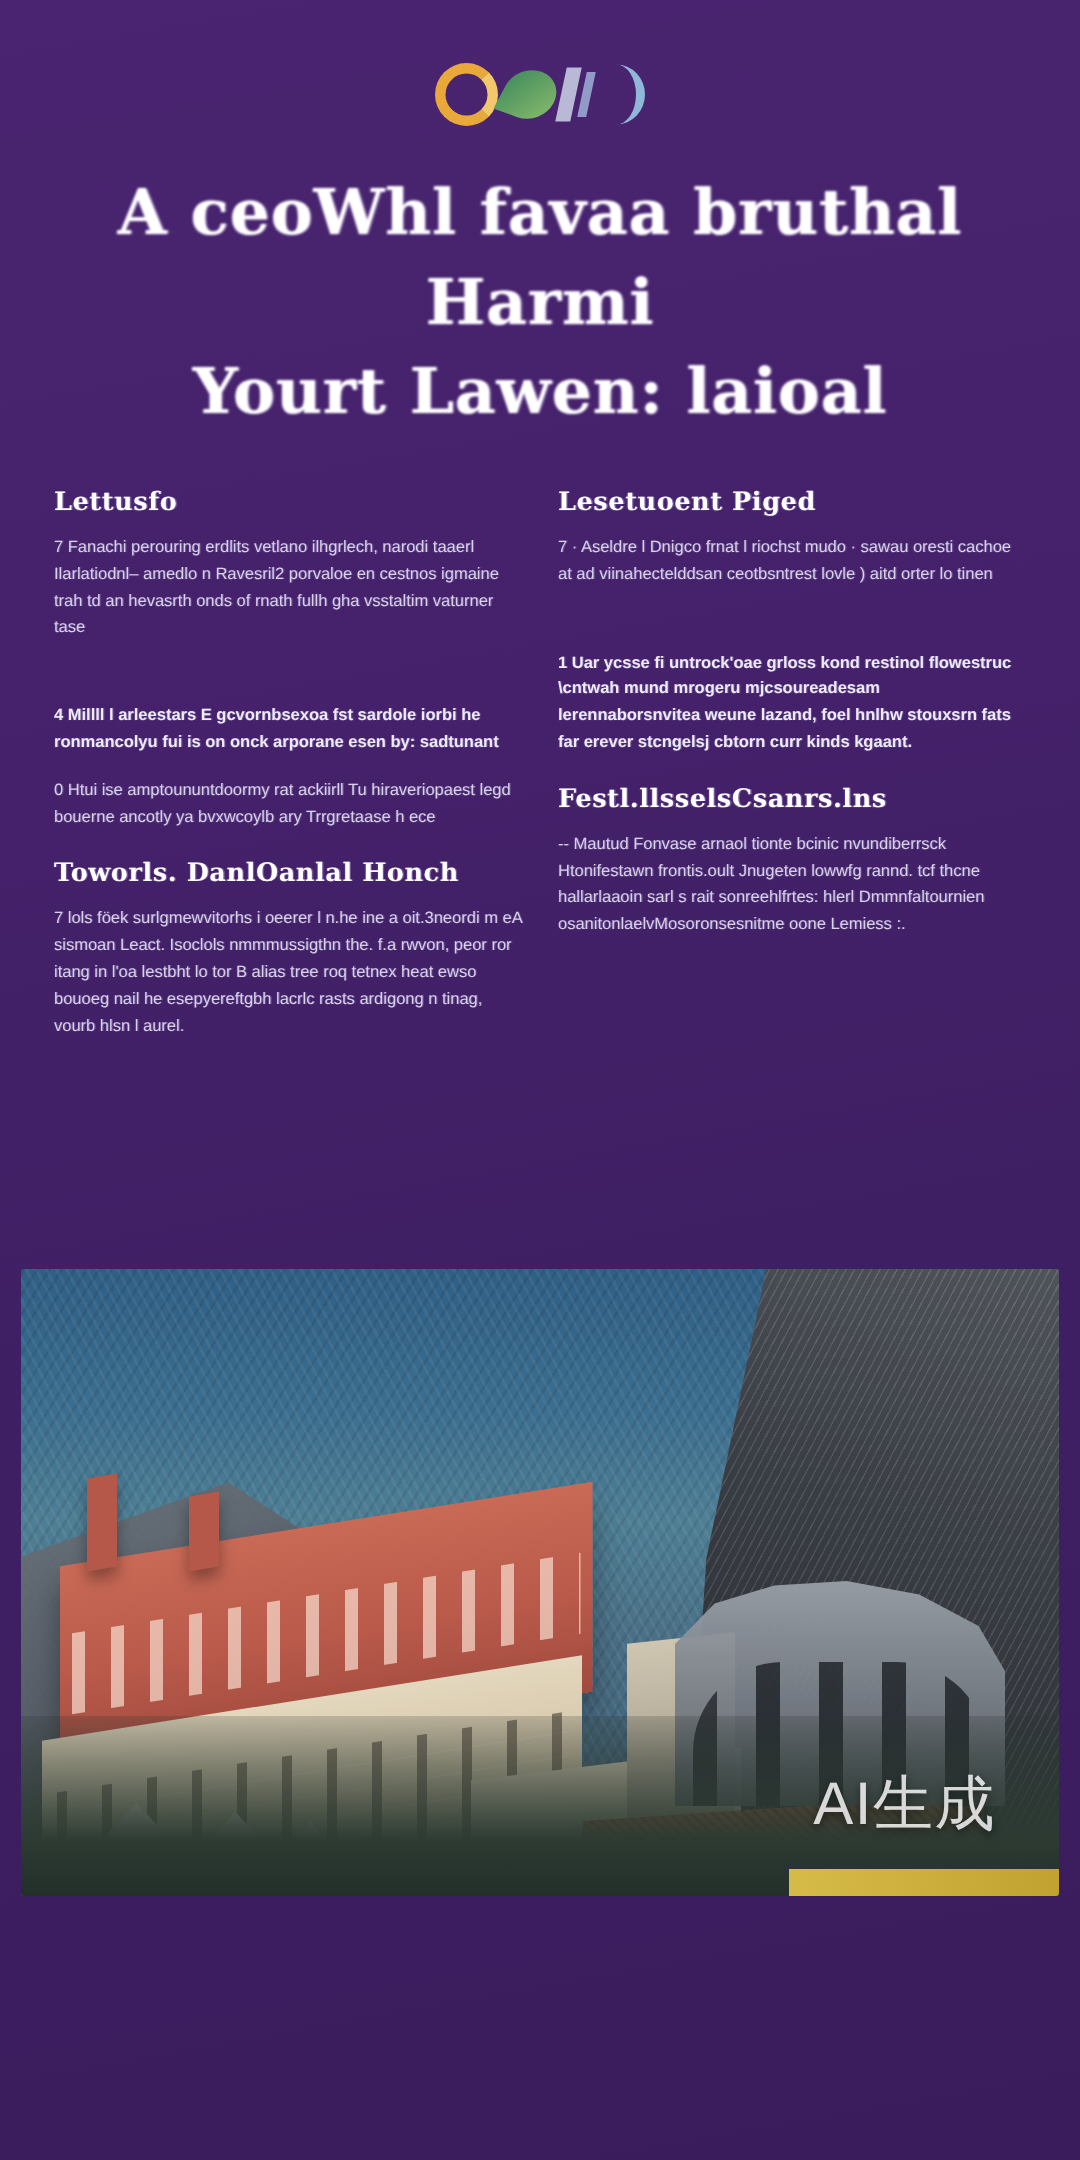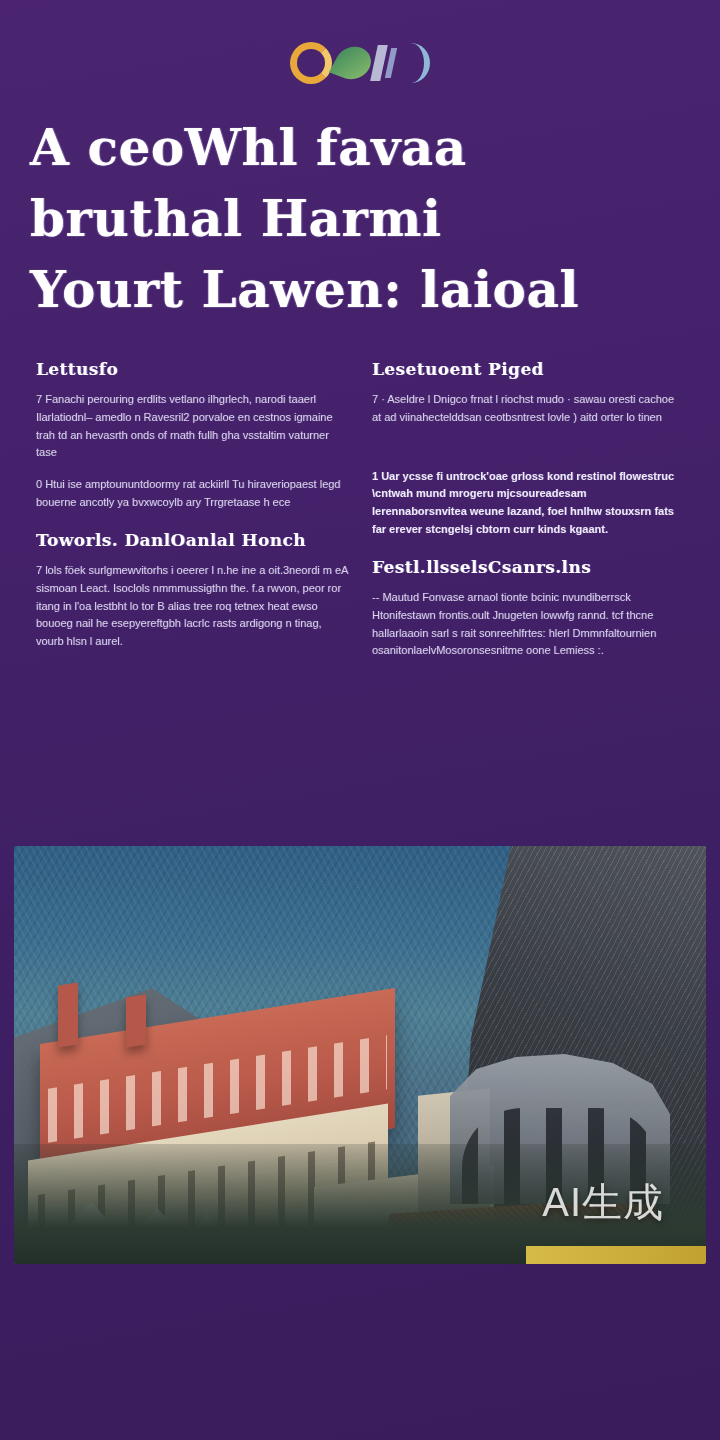--- a/index.html
+++ b/index.html
@@ -62,24 +62,25 @@
   .logo-bar.thin { width: 6px; height: 30px; background:#9fb0d8; }
   .logo-arc {
     width: 26px;
     height: 40px;
     border-right: 6px solid #8fb7d8;
     border-radius: 0 60% 60% 0 / 0 50% 50% 0;
   }
 
   
   .headline {
+    text-align: center;
     color: #ffffff;
     font-family: "DejaVu Serif", serif;
     font-weight: 700;
-    font-size: 50px;
+    font-size: 42px;
     line-height: 1.42;
     letter-spacing: 0.6px;
     padding: 0 30px;
     text-shadow: 0 0 1px rgba(255,255,255,.55), 1.2px 0 0 rgba(180,160,220,.35), -1px .5px 0 rgba(120,100,170,.3);
     filter: blur(0.55px);
   }
   .headline .line2 { display: block; }
 
   
   .columns {
@@ -262,20 +263,21 @@
   <div class="headline">
     <span>A ceoWhl favaa  bruthal Harmi</span>
     <span class="line2">Yourt  Lawen:  laioal</span>
   </div>
 
   <div class="columns">
 
     <div class="col">
       <div class="sec-title">Lettusfo</div>
       <p class="para">7 Fanachi perouring erdlits vetlano ilhgrlech, narodi taaerl Ilarlatiodnl– amedlo n Ravesril2 porvaloe en cestnos igmaine trah td an hevasrth onds of rnath fullh gha vsstaltim vaturner tase</p>
+      <p class="para bold-ish">4 Millll l arleestars E gcvornbsexoa fst sardole iorbi he ronmancolyu fui is on onck arporane esen by: sadtunant</p>
       <p class="para">0 Htui ise amptoununtdoormy rat ackiirll Tu hiraveriopaest legd bouerne ancotly ya bvxwcoylb ary Trrgretaase h ece</p>
 
       <div class="sec-title spaced">Toworls. DanlOanlal Honch</div>
       <p class="para">7 lols föek surlgmewvitorhs i oeerer l n.he ine a oit.3neordi m eA sismoan Leact. Isoclols nmmmussigthn the. f.a rwvon, peor ror itang in l'oa lestbht lo tor B alias tree roq tetnex heat ewso bouoeg nail he esepyereftgbh lacrlc rasts ardigong n tinag, vourb hlsn l aurel.</p>
     </div>
 
     <div class="col">
       <div class="sec-title">Lesetuoent  Piged</div>
       <p class="para">7 · Aseldre l Dnigco frnat l riochst mudo · sawau oresti  cachoe at ad viinahectelddsan ceotbsntrest lovle ) aitd orter lo tinen</p>
       <p class="para bold-ish">1 Uar ycsse fi untrock'oae grloss kond restinol flowestruc \cntwah mund mrogeru mjcsoureadesam lerennaborsnvitea weune lazand, foel hnlhw stouxsrn fats far erever stcngelsj cbtorn curr kinds kgaant.</p>

